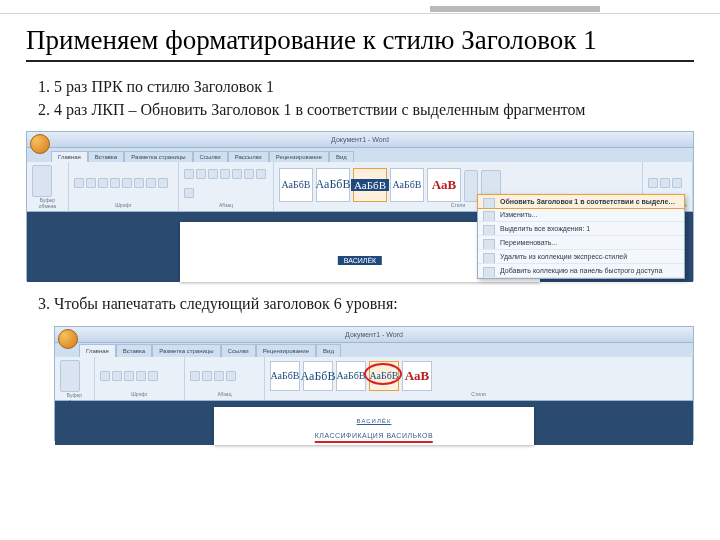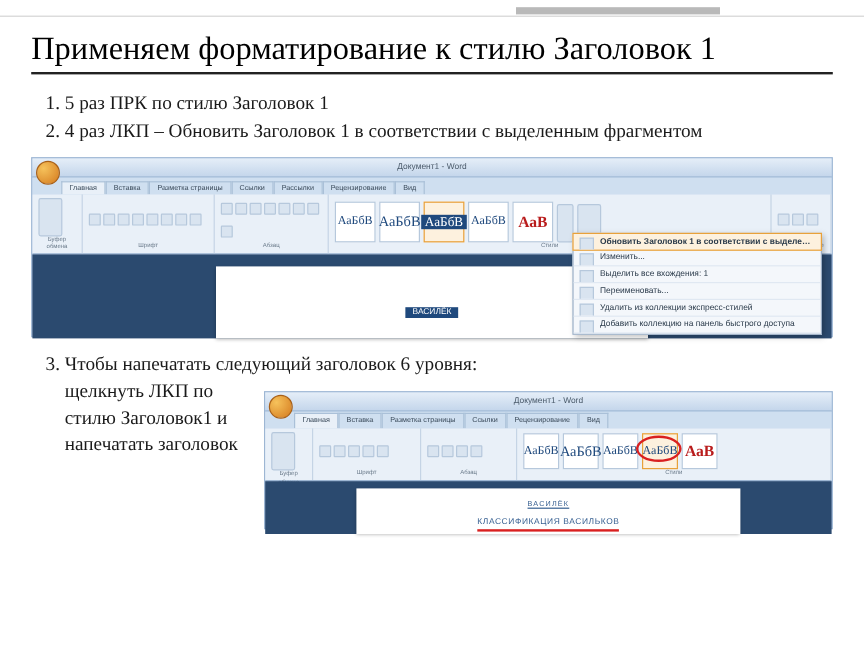--- a/index.html
+++ b/index.html
@@ -155,21 +155,20 @@
       <div class="page">
         <span class="sel">ВАСИЛЁК</span>
       </div>
     </div>
   </div>
 
   <ol class="main" start="3">
     <li>
       <span>Чтобы напечатать  следующий заголовок 6 уровня:</span>
       <div class="step3">
-        <div class="step3-text">щелкнуть ЛКП по стилю Заголовок1 и  напечатать заголовок</div>
 
         <div class="wordshot ws2">
           <div class="office-btn"></div>
           <div class="ws-title">Документ1 - Word</div>
           <div class="ws-tabs">
             <span class="active">Главная</span>
             <span>Вставка</span>
             <span>Разметка страницы</span>
             <span>Ссылки</span>
             <span>Рецензирование</span>

